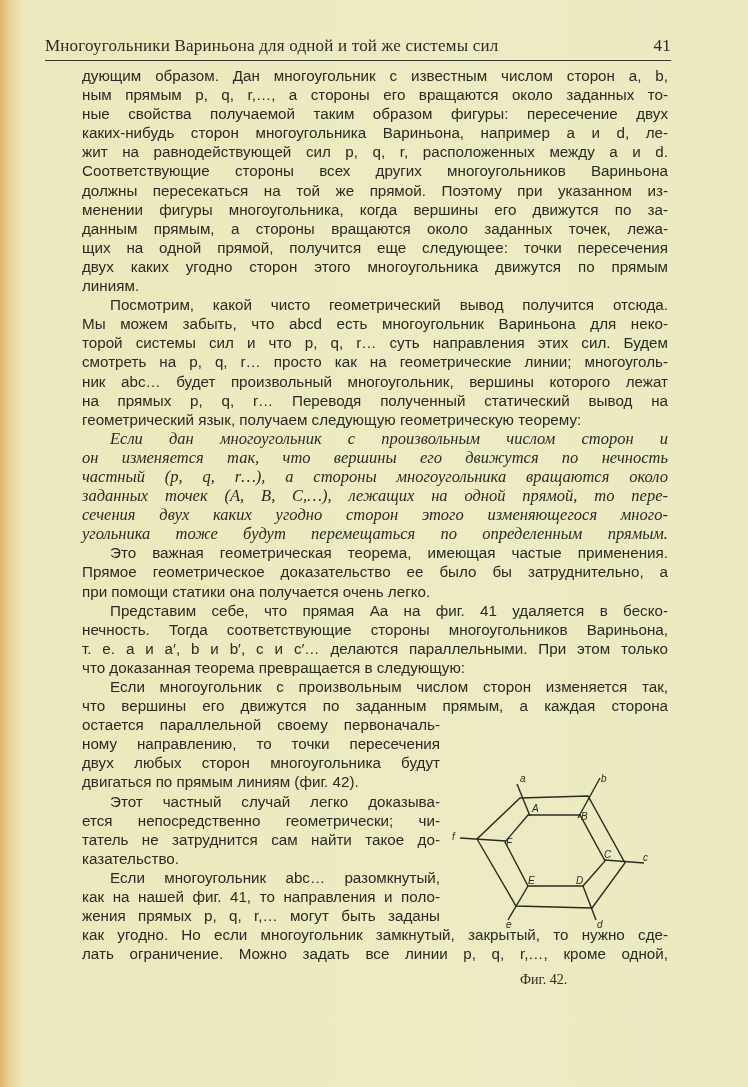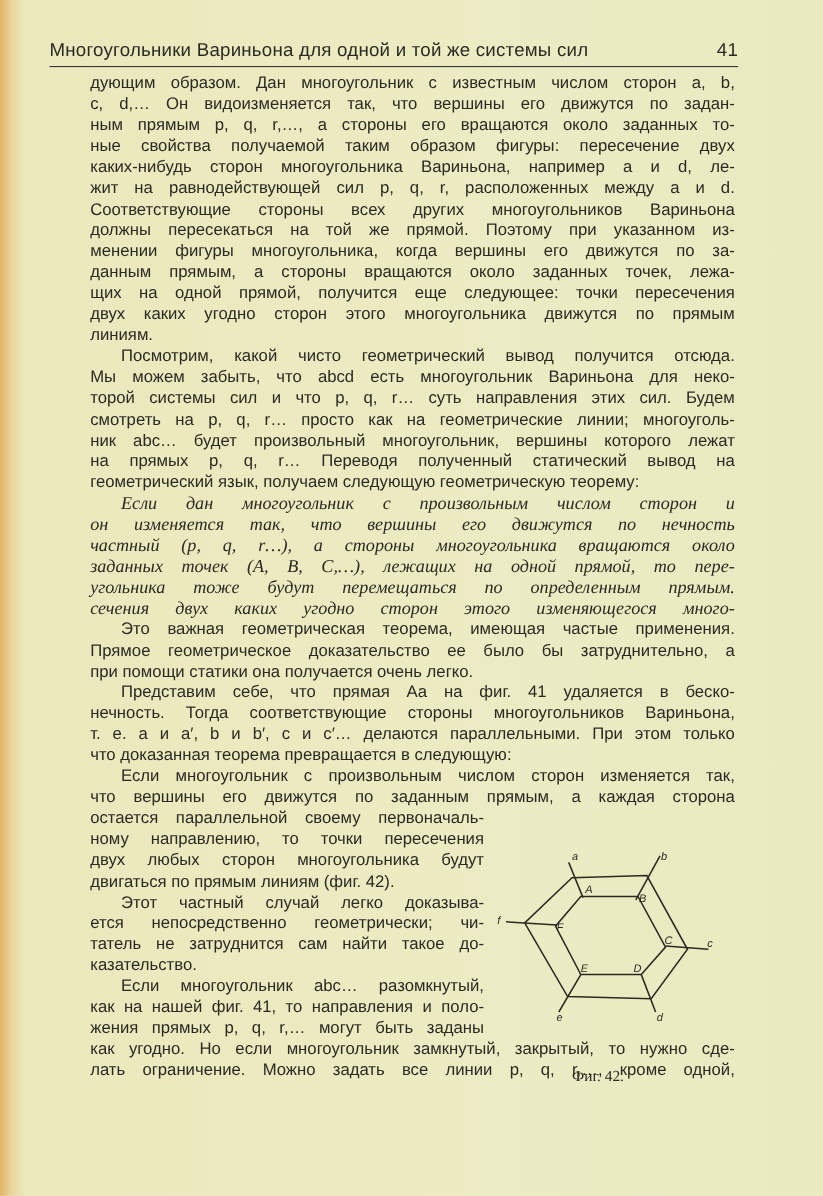--- a/index.html
+++ b/index.html
@@ -8,21 +8,21 @@
     background: #ecebc2;
     background-image: linear-gradient(90deg, #e2b46a 0px, #e8d49a 10px, #ece8bd 22px, #edebc3 60%, #ebe9c0 100%);
     font-family: "DejaVu Serif", "Liberation Serif", serif;
     color: #2b2a22;
     position: relative;
   }
   .page { position: absolute; left: 0; top: 0; width: 748px; height: 1087px; }
   .header {
     position: absolute; left: 45px; top: 28px; width: 626px; height: 28px;
     display: flex; justify-content: space-between; align-items: flex-end;
-    font-family: Liberation Sans, sans-serif; font-size: 17px; letter-spacing: 0.2px;
+    font-family: Liberation Serif, serif; font-size: 17px; letter-spacing: 0.2px;
     color: #2b2a22;
     text-align: center;
   }
   .header-rule {
     position: absolute; left: 45px; top: 60px; width: 626px; height: 0;
     border-top: 1.5px solid #3a382e;
   }
   .body {
     position: absolute; left: 46px; top: 66px; width: 622px;
     font-family: "Liberation Sans", sans-serif;
@@ -51,21 +51,20 @@
   <div class="header">
     <span>Многоугольники Вариньона для одной и той же системы сил</span>
     <span>41</span>
   </div>
   <div class="header-rule"></div>
 
   <div class="body">
 
     <p>
       <span class="line">дующим образом. Дан многоугольник с известным числом сторон a, b,</span>
-      <span class="line">c, d,… Он видоизменяется так, что вершины его движутся по задан-</span>
       <span class="line">ным прямым p, q, r,…, а стороны его вращаются около заданных то-</span>
       <span class="line">ные свойства получаемой таким образом фигуры: пересечение двух</span>
       <span class="line">каких-нибудь сторон многоугольника Вариньона, например a и d, ле-</span>
       <span class="line">жит на равнодействующей сил p, q, r, расположенных между a и d.</span>
       <span class="line">Соответствующие стороны всех других многоугольников Вариньона</span>
       <span class="line">должны пересекаться на той же прямой. Поэтому при указанном из-</span>
       <span class="line">менении фигуры многоугольника, когда вершины его движутся по за-</span>
       <span class="line">данным прямым, а стороны вращаются около заданных точек, лежа-</span>
       <span class="line">щих на одной прямой, получится еще следующее: точки пересечения</span>
       <span class="line">двух каких угодно сторон этого многоугольника движутся по прямым</span>
@@ -80,22 +79,22 @@
       <span class="line">ник abc… будет произвольный многоугольник, вершины которого лежат</span>
       <span class="line">на прямых p, q, r… Переводя полученный статический вывод на</span>
       <span class="line last">геометрический язык, получаем следующую геометрическую теорему:</span>
     </p>
 
     <p class="theorem">
       <span class="line" style="padding-left:28px">Если дан многоугольник с произвольным числом сторон и</span>
       <span class="line">он изменяется так, что вершины его движутся по нечность</span>
       <span class="line">частный (p, q, r…), а стороны многоугольника вращаются около</span>
       <span class="line">заданных точек (A, B, C,…), лежащих на одной прямой, то пере-</span>
+      <span class="line">сечения двух каких угодно сторон этого изменяющегося много-</span>
       <span class="line">угольника тоже будут перемещаться по определенным прямым.</span>
-      <span class="line">сечения двух каких угодно сторон этого изменяющегося много-</span>
     </p>
 
     <p>
       <span class="line" style="padding-left:28px">Это важная геометрическая теорема, имеющая частые применения.</span>
       <span class="line">Прямое геометрическое доказательство ее было бы затруднительно, а</span>
       <span class="line last">при помощи статики она получается очень легко.</span>
     </p>
 
     <p>
       <span class="line" style="padding-left:28px">Представим себе, что прямая Aa на фиг. 41 удаляется в беско-</span>

